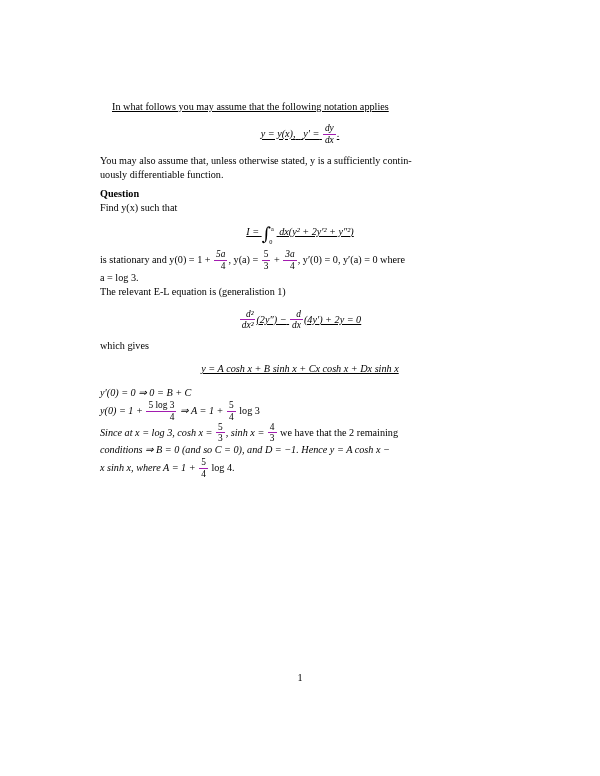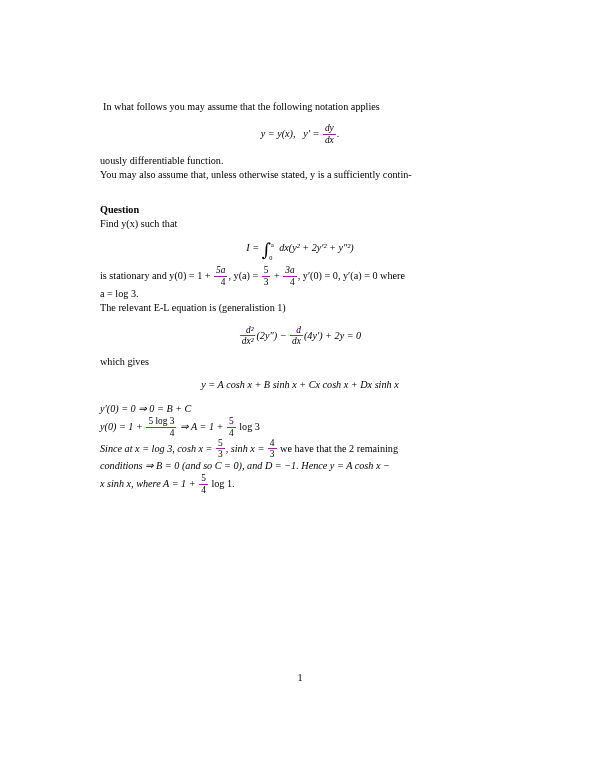--- a/index.html
+++ b/index.html
@@ -24,32 +24,34 @@
   .content {
     position: absolute;
     left: 100px;
     top: 100px;
     width: 400px;
     font-size: 10.2px;
     line-height: 1.42;
     text-align: justify;
   }
   .para {
-    margin: 0 0 1px 3px;
+    margin: 0 0 1px 12px;
+    text-decoration: underline;
   }
   .tight {
     margin: 0;
   }
   .heading {
     font-weight: bold;
-    margin: 20px 0 0 0;
+    margin: 4px 0 0 0;
   }
   .display {
     text-align: center;
     margin: 9px 0 9px 0;
+    text-decoration: underline;
   }
   .mathvar { font-style: italic; }
 
   
   .frac {
     display: inline-block;
     vertical-align: -0.52em;
     text-align: right;
     font-size: 0.92em;
     line-height: 1.08;
@@ -113,24 +115,24 @@
       <span class="mathvar">y = y(x),</span>
       <span class="nbsp"> </span>
       <span class="mathvar">y′ =</span>
       <span class="frac">
         <span class="num mathvar">dy</span>
         <span class="den mathvar">dx</span>
       </span><span>.</span>
     </div>
 
     <p class="tight">
+      <span>You may also assume that, unless otherwise stated, y is a sufficiently contin-</span>
+    </p>
+    <p class="tight">
       <span>uously differentiable function.</span>
-    </p>
-    <p class="tight">
-      <span>You may also assume that, unless otherwise stated, y is a sufficiently contin-</span>
     </p>
 
     <p class="heading">Question</p>
     <p class="tight">Find y(x) such that</p>
 
     <div class="display">
       <span class="mathvar">I =</span>
       <span class="intg">∫</span><span class="intlim"><span class="up">a</span><span class="lo">0</span></span>
       <span class="mathvar">dx(y² + 2y′² + y″²)</span>
     </div>
@@ -208,19 +210,19 @@
     <p class="tight">
       <span class="mathvar">conditions ⇒ B = 0 (and so C = 0), and D = −1. Hence y = A cosh x −</span>
     </p>
 
     <p class="tight">
       <span class="mathvar">x sinh x, where A = 1 +</span>
       <span class="frac">
         <span class="num">5</span>
         <span class="den">4</span>
       </span>
-      <span>log 1.</span>
+      <span>log 4.</span>
     </p>
 
   </div>
 
   <div class="pagenum">1</div>
 </div>
 
 </body></html>

